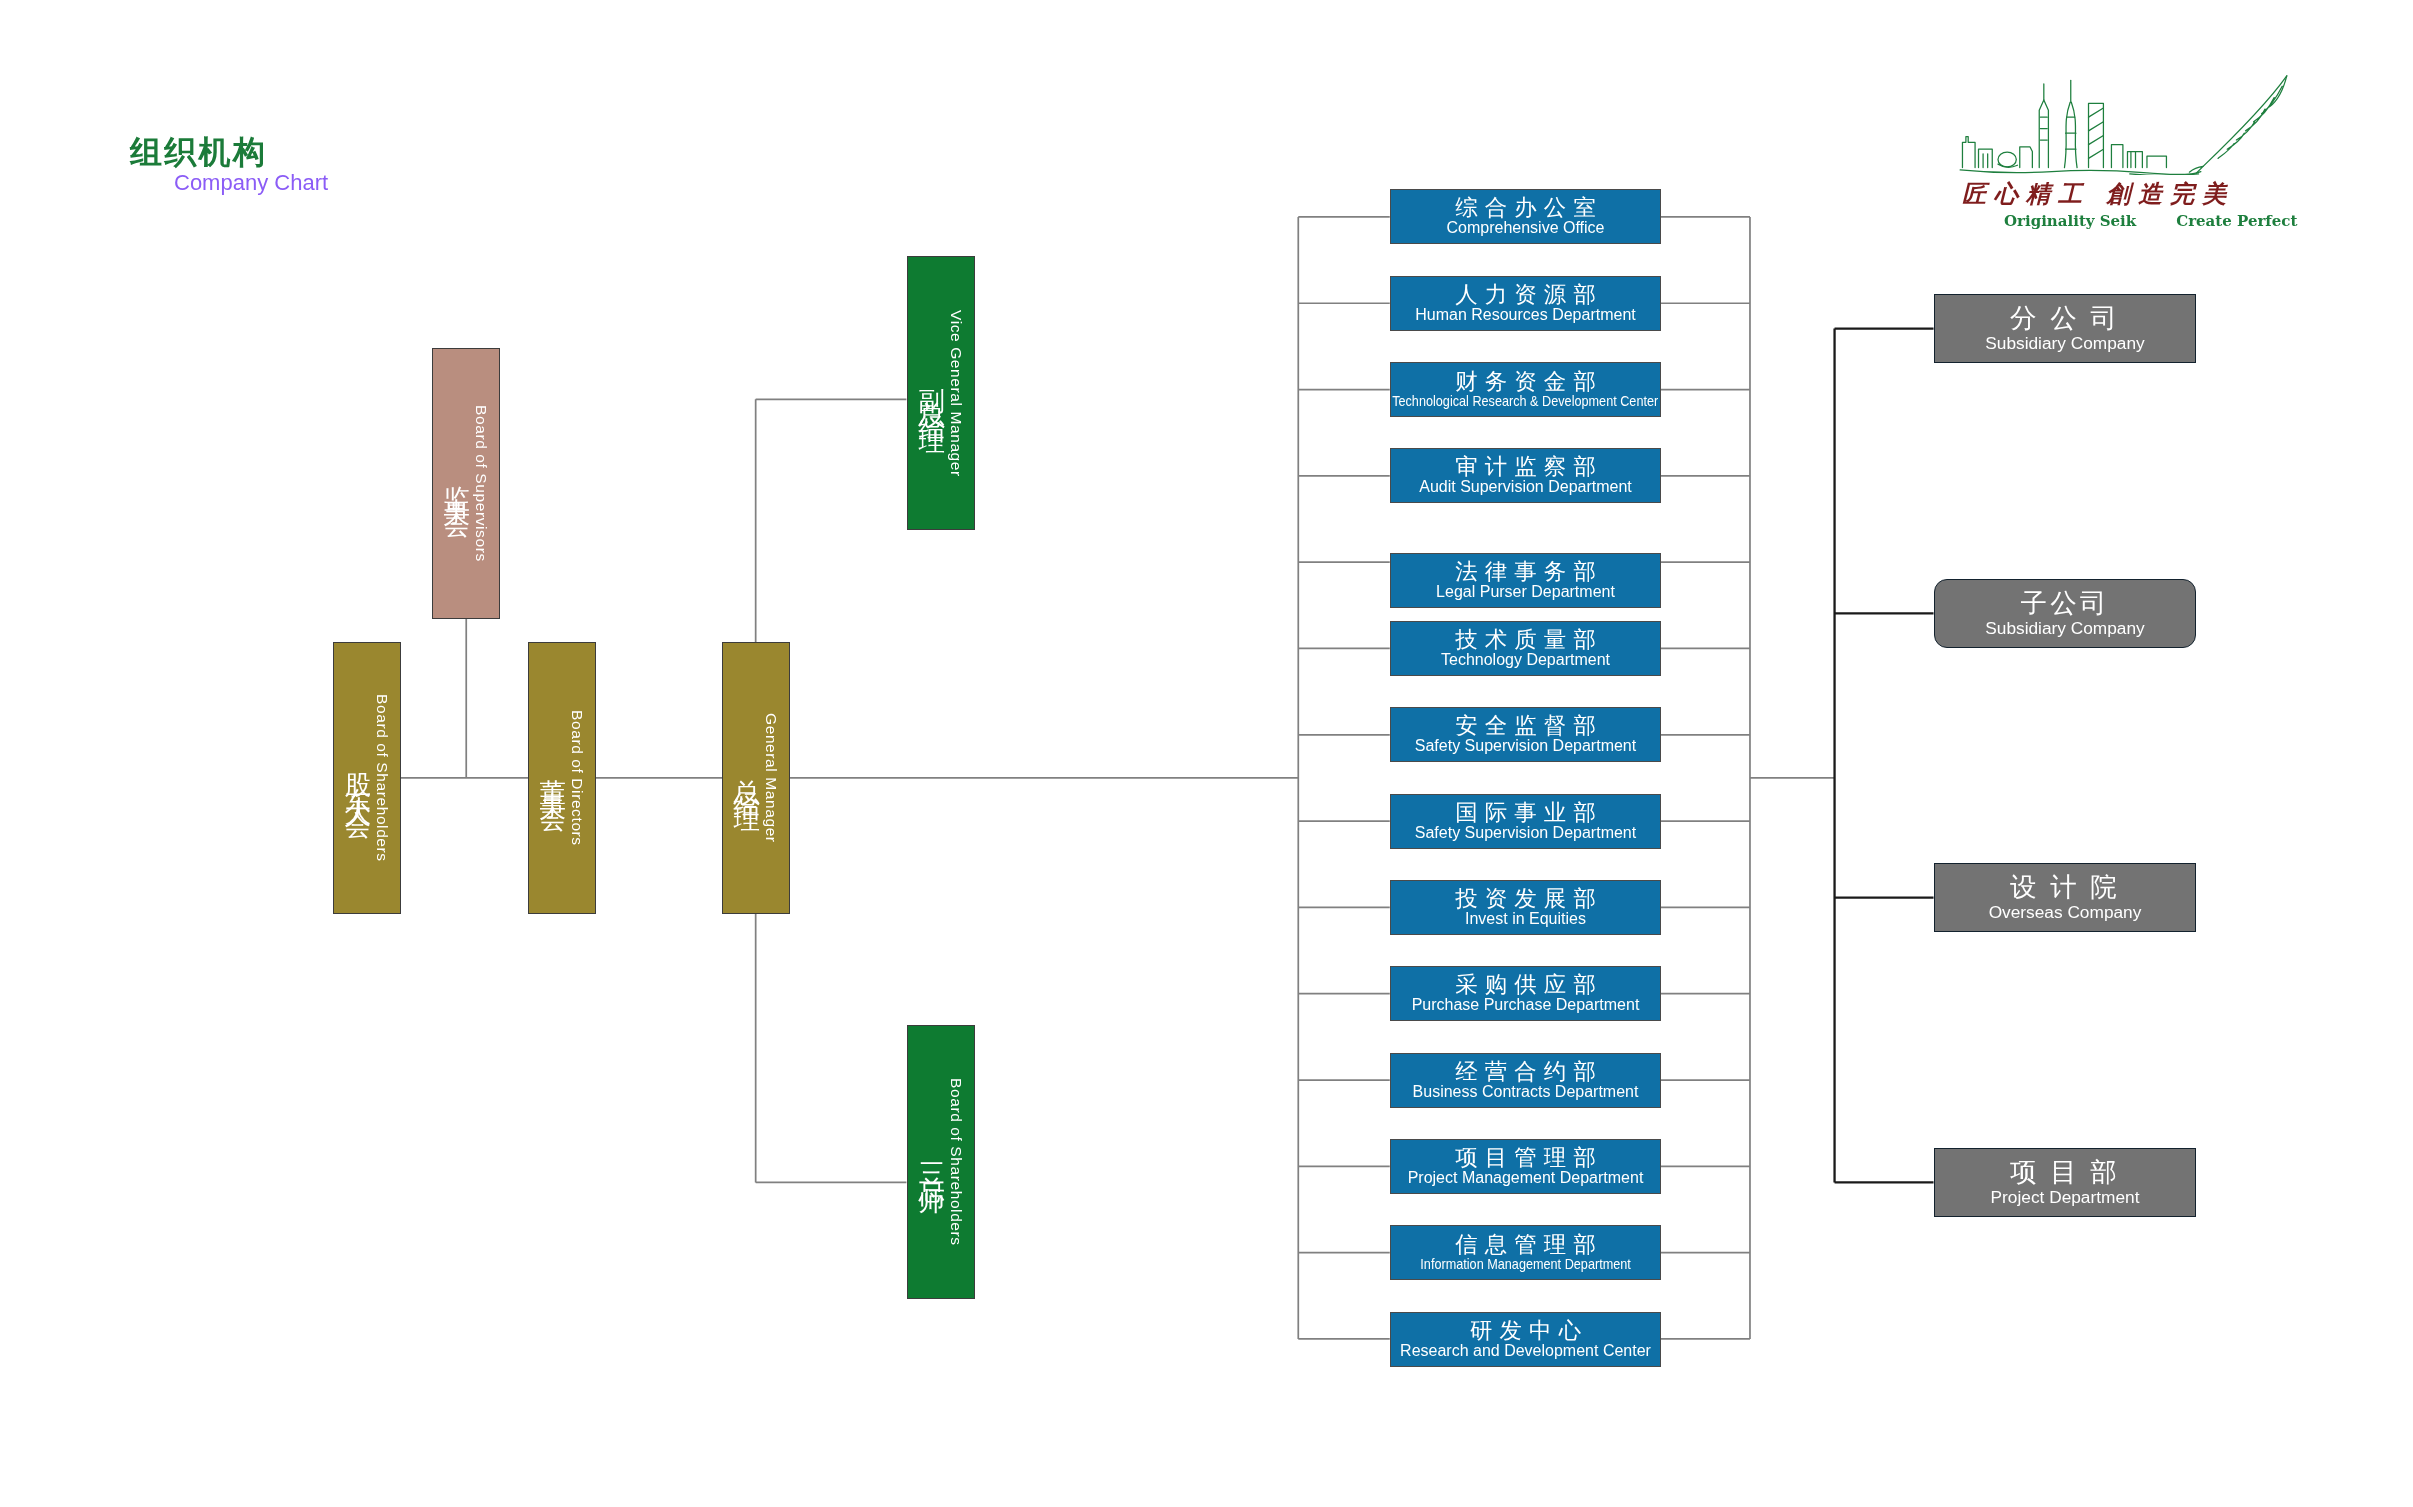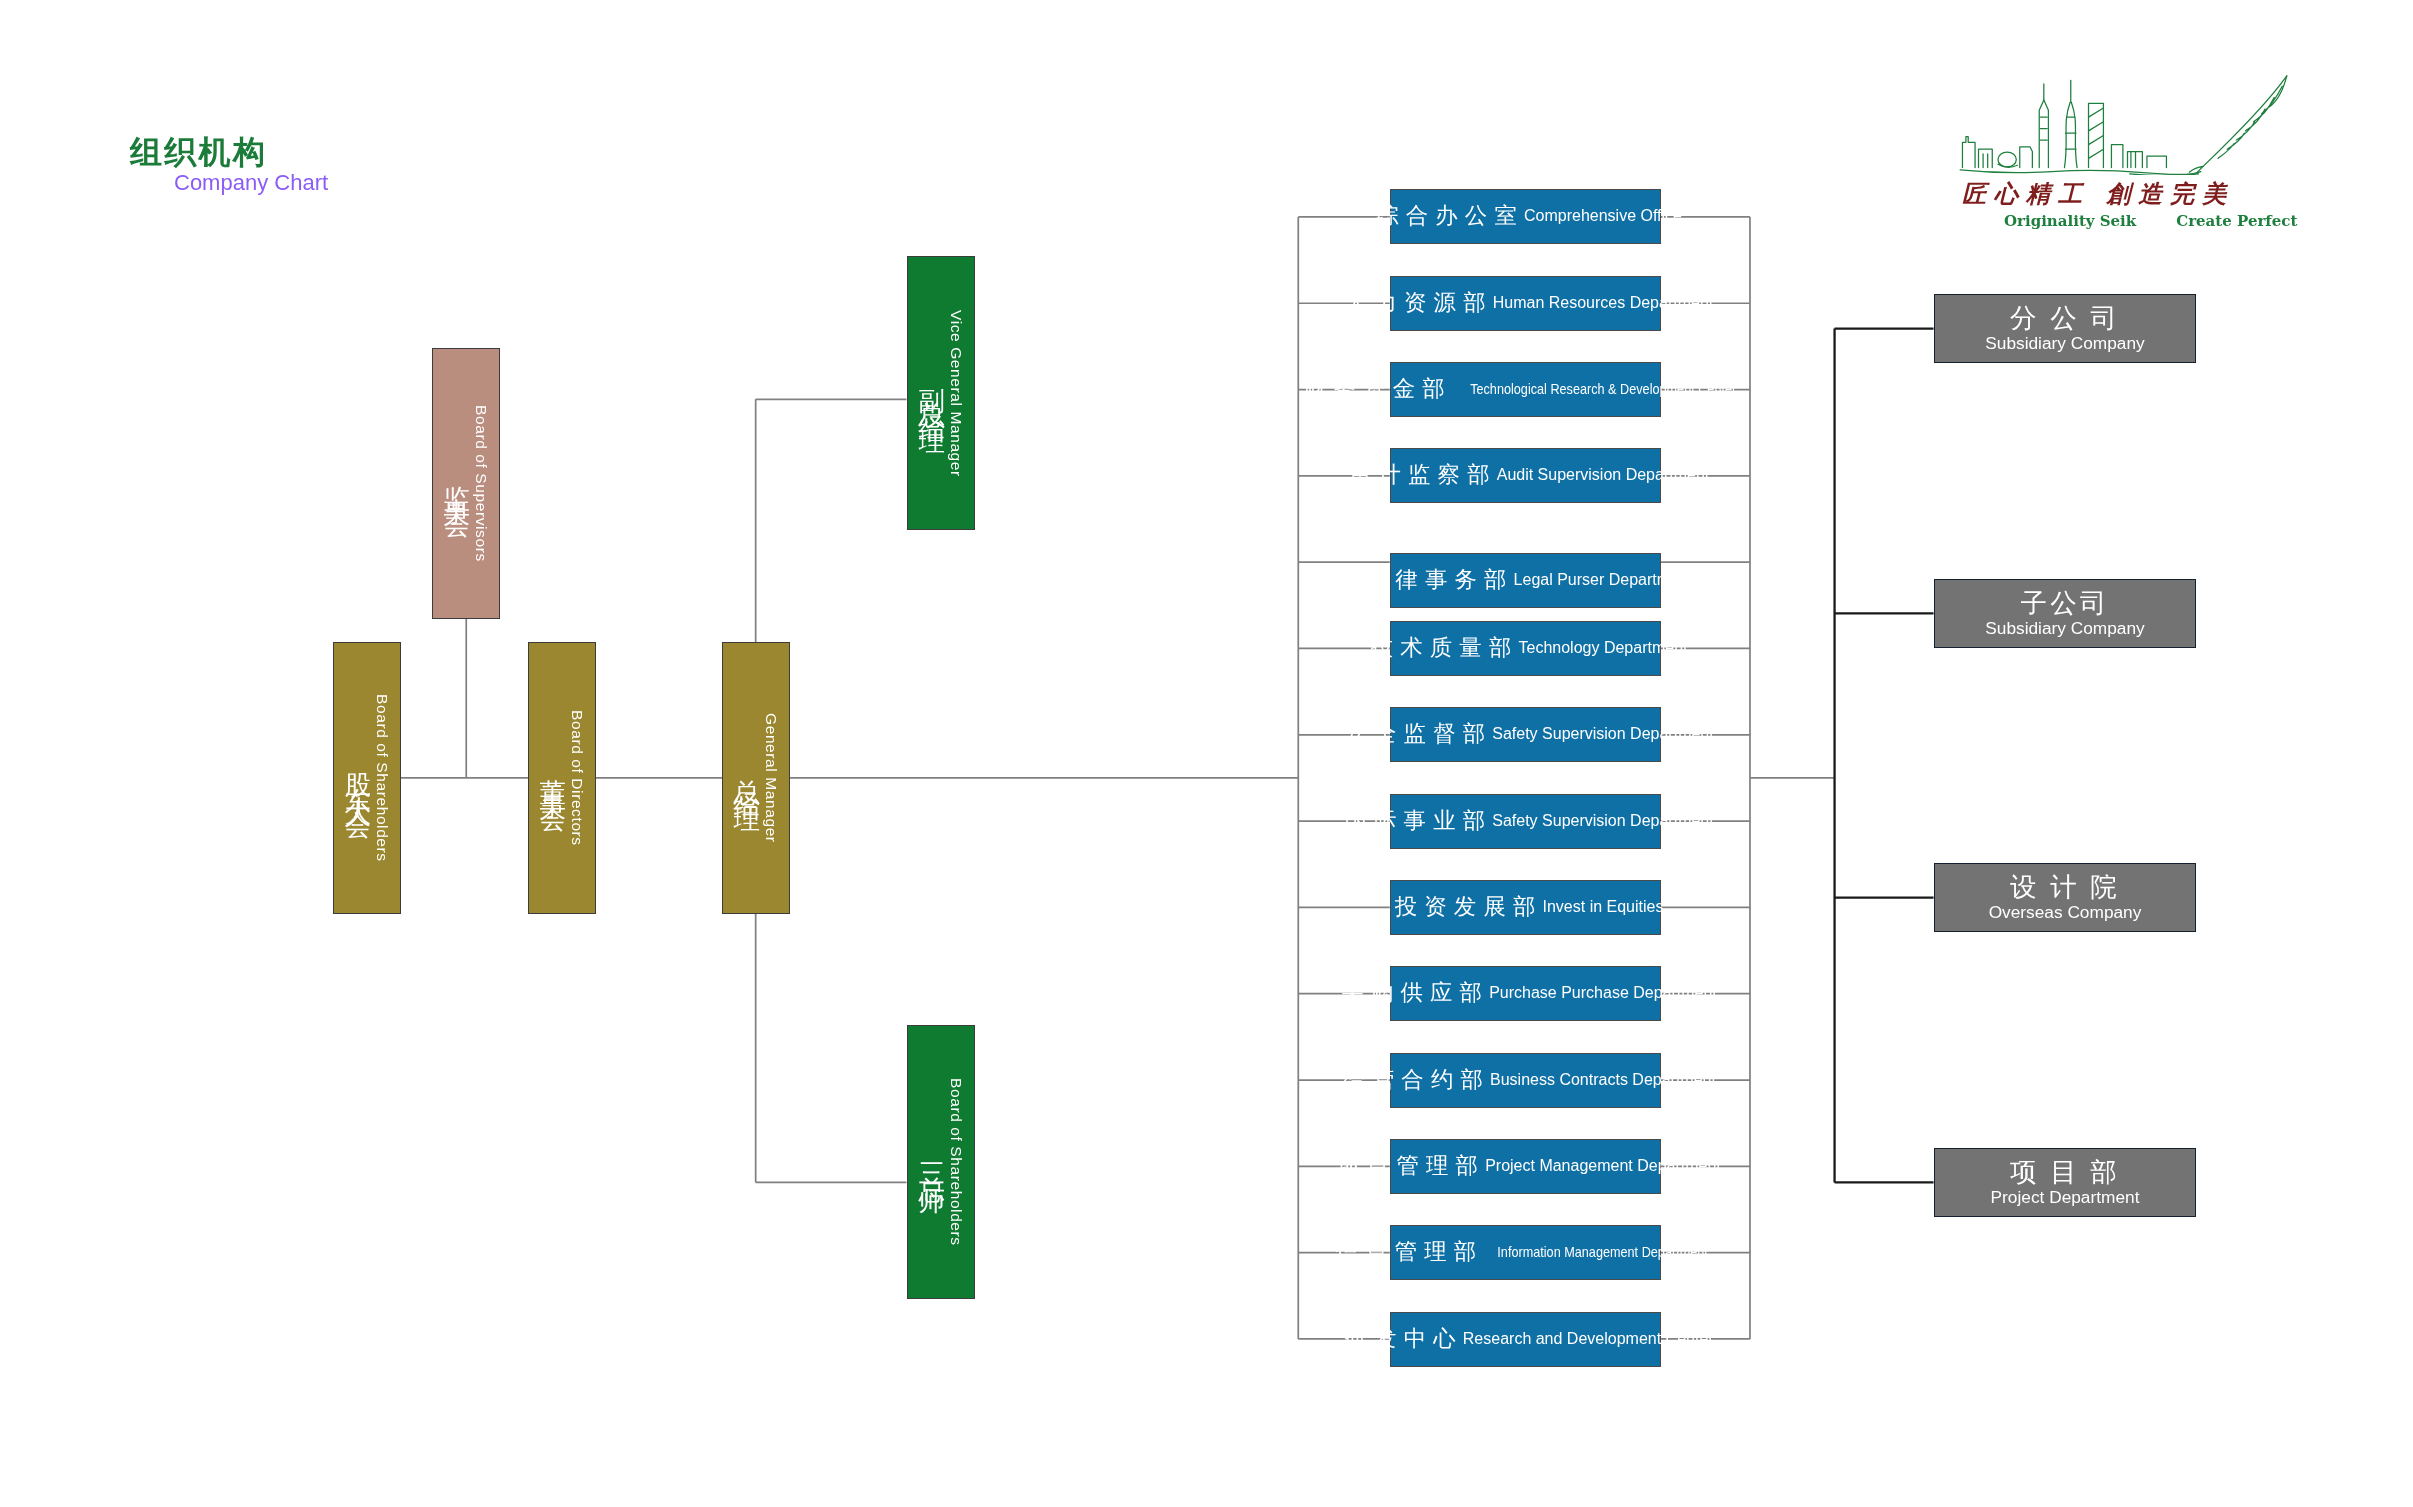--- a/index.html
+++ b/index.html
@@ -45,21 +45,21 @@
   .gov-supervisors{left:432px;top:348px;height:271px;}
   .gov-shareholders{left:333px;top:642px;height:272px;}
   .gov-directors{left:528px;top:642px;height:272px;}
   .gov-general-manager{left:722px;top:642px;height:272px;}
   .gov-vice-general-manager{left:907px;top:256px;height:274px;}
   .gov-three-chiefs{left:907px;top:1025px;height:274px;}
   
   .dept{
     position:absolute;left:1390px;width:271px;height:55px;z-index:2;
     background:#0F70A6;border:1.2px solid #4A4A4A;box-sizing:border-box;
-    display:flex;flex-direction:row;align-items:center;justify-content:center;
+    display:flex;flex-direction:column;align-items:center;justify-content:center;
   }
   .dept .zh{color:#fff;font-size:22.4px;letter-spacing:0.32em;text-indent:0.32em;line-height:1.1;white-space:nowrap;}
   .dept .en{color:#fff;font-size:16px;line-height:1.05;white-space:nowrap;}
   .dept .en.condensed{font-size:14.4px;transform:scaleX(0.88);}
   
   .sub{
     position:absolute;left:1934px;width:262px;height:69px;z-index:2;
     background:#737373;border:1.7px solid #13222E;box-sizing:border-box;
     display:flex;flex-direction:column;align-items:center;justify-content:center;
   }
@@ -247,21 +247,21 @@
     <span class="en condensed">Information Management Department</span>
   </div>
 <div class="dept" style="top: 1312px;">
     <span class="zh">研发中心</span>
     <span class="en">Research and Development Center</span>
   </div>
 <div class="sub" style="top: 294px;">
     <span class="zh">分 公 司</span>
     <span class="en">Subsidiary Company</span>
   </div>
-<div class="sub" style="top: 579px;">
+<div class="sub" style="top: 579px; border-radius: 13px;">
     <span class="zh">子公司</span>
     <span class="en">Subsidiary Company</span>
   </div>
 <div class="sub" style="top: 863px;">
     <span class="zh">设 计 院</span>
     <span class="en">Overseas Company</span>
   </div>
 <div class="sub" style="top: 1148px;">
     <span class="zh">项 目 部</span>
     <span class="en">Project Department</span>

